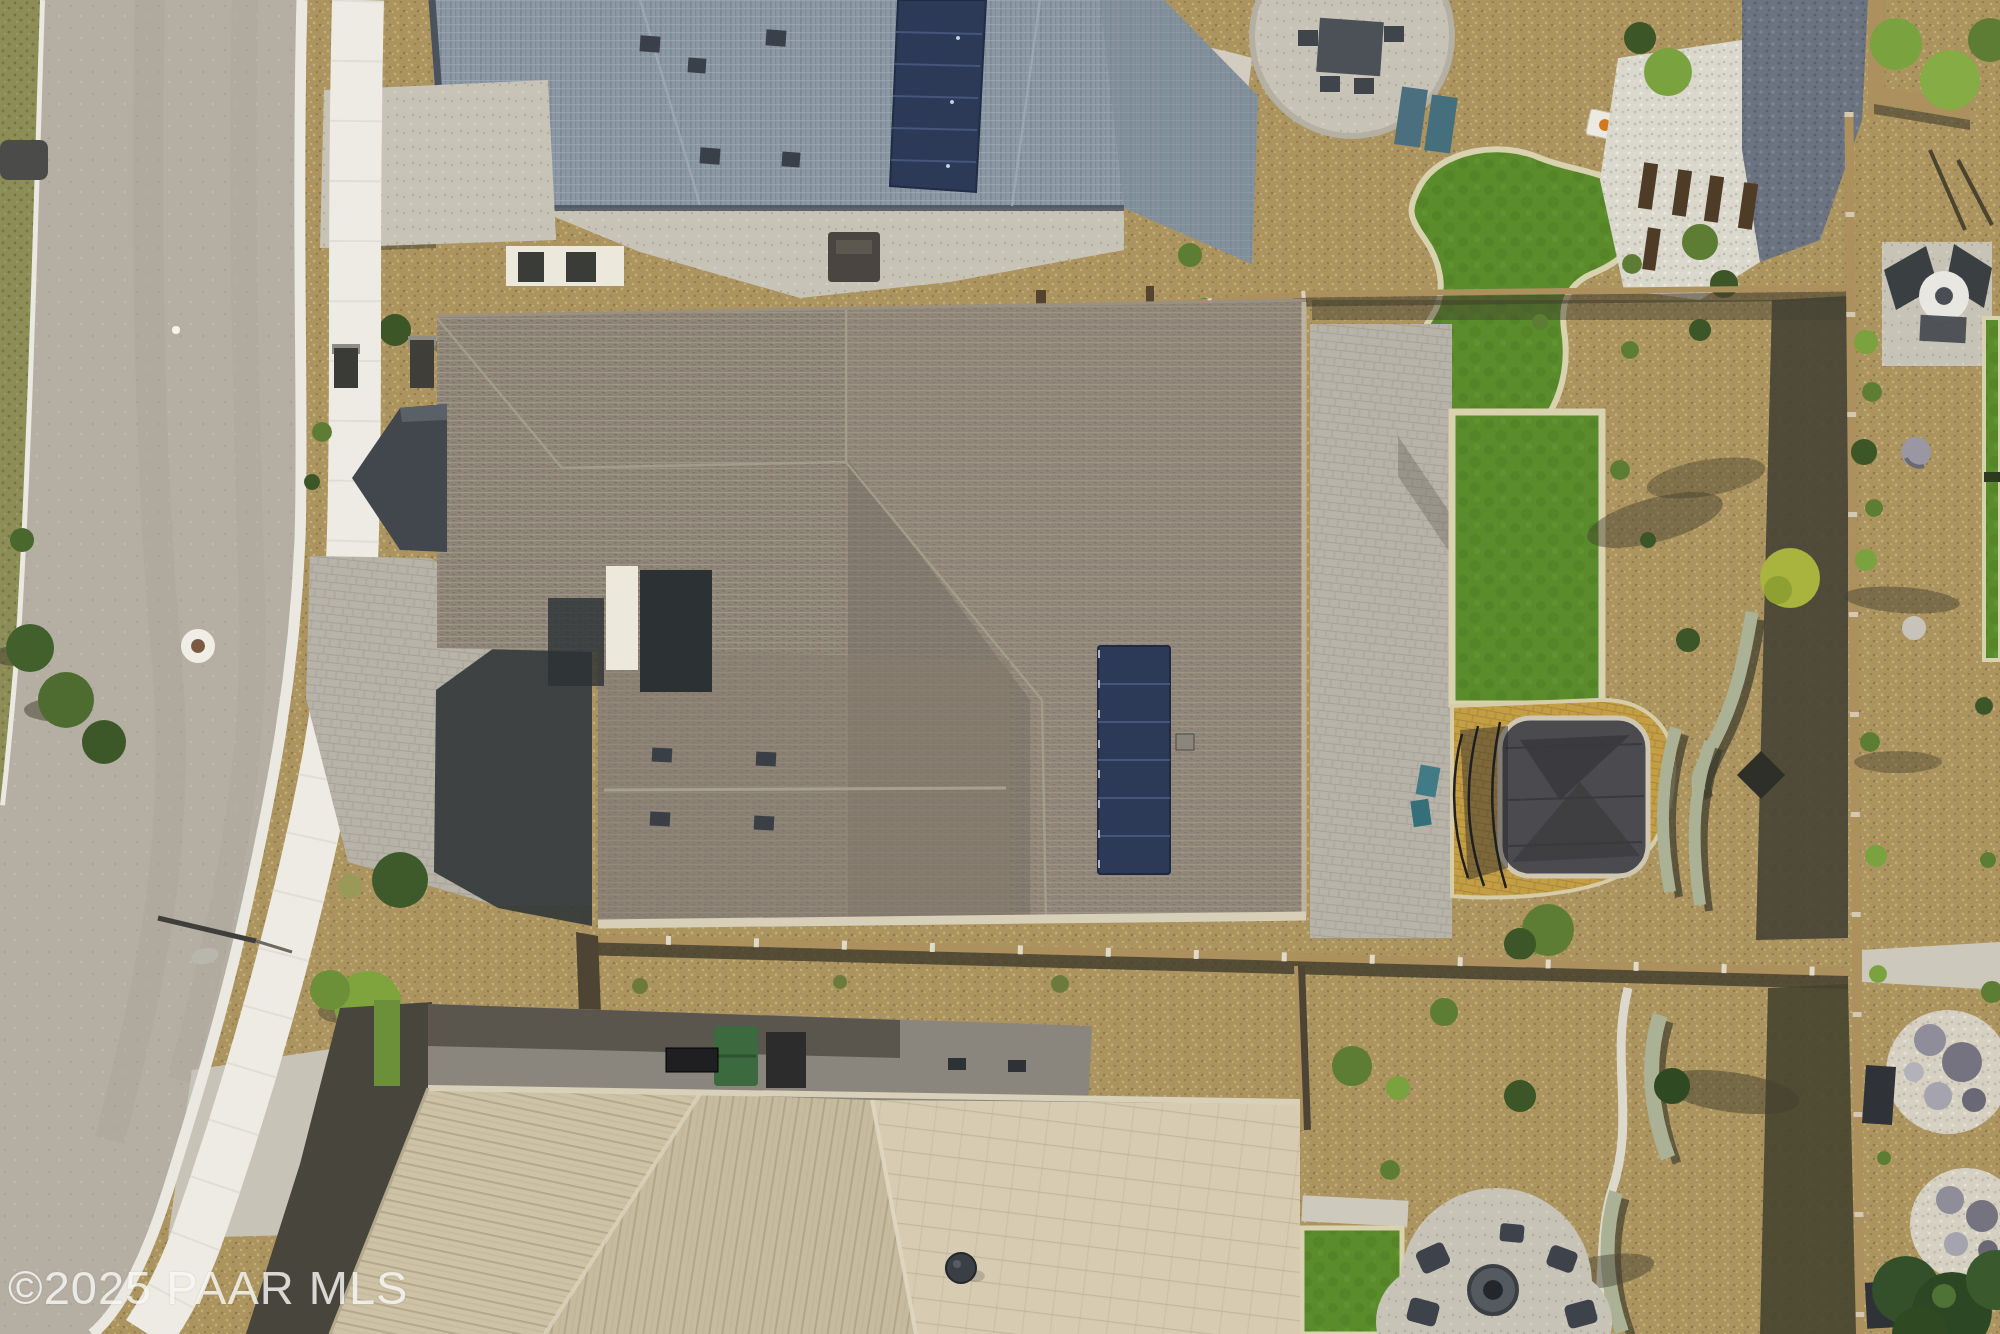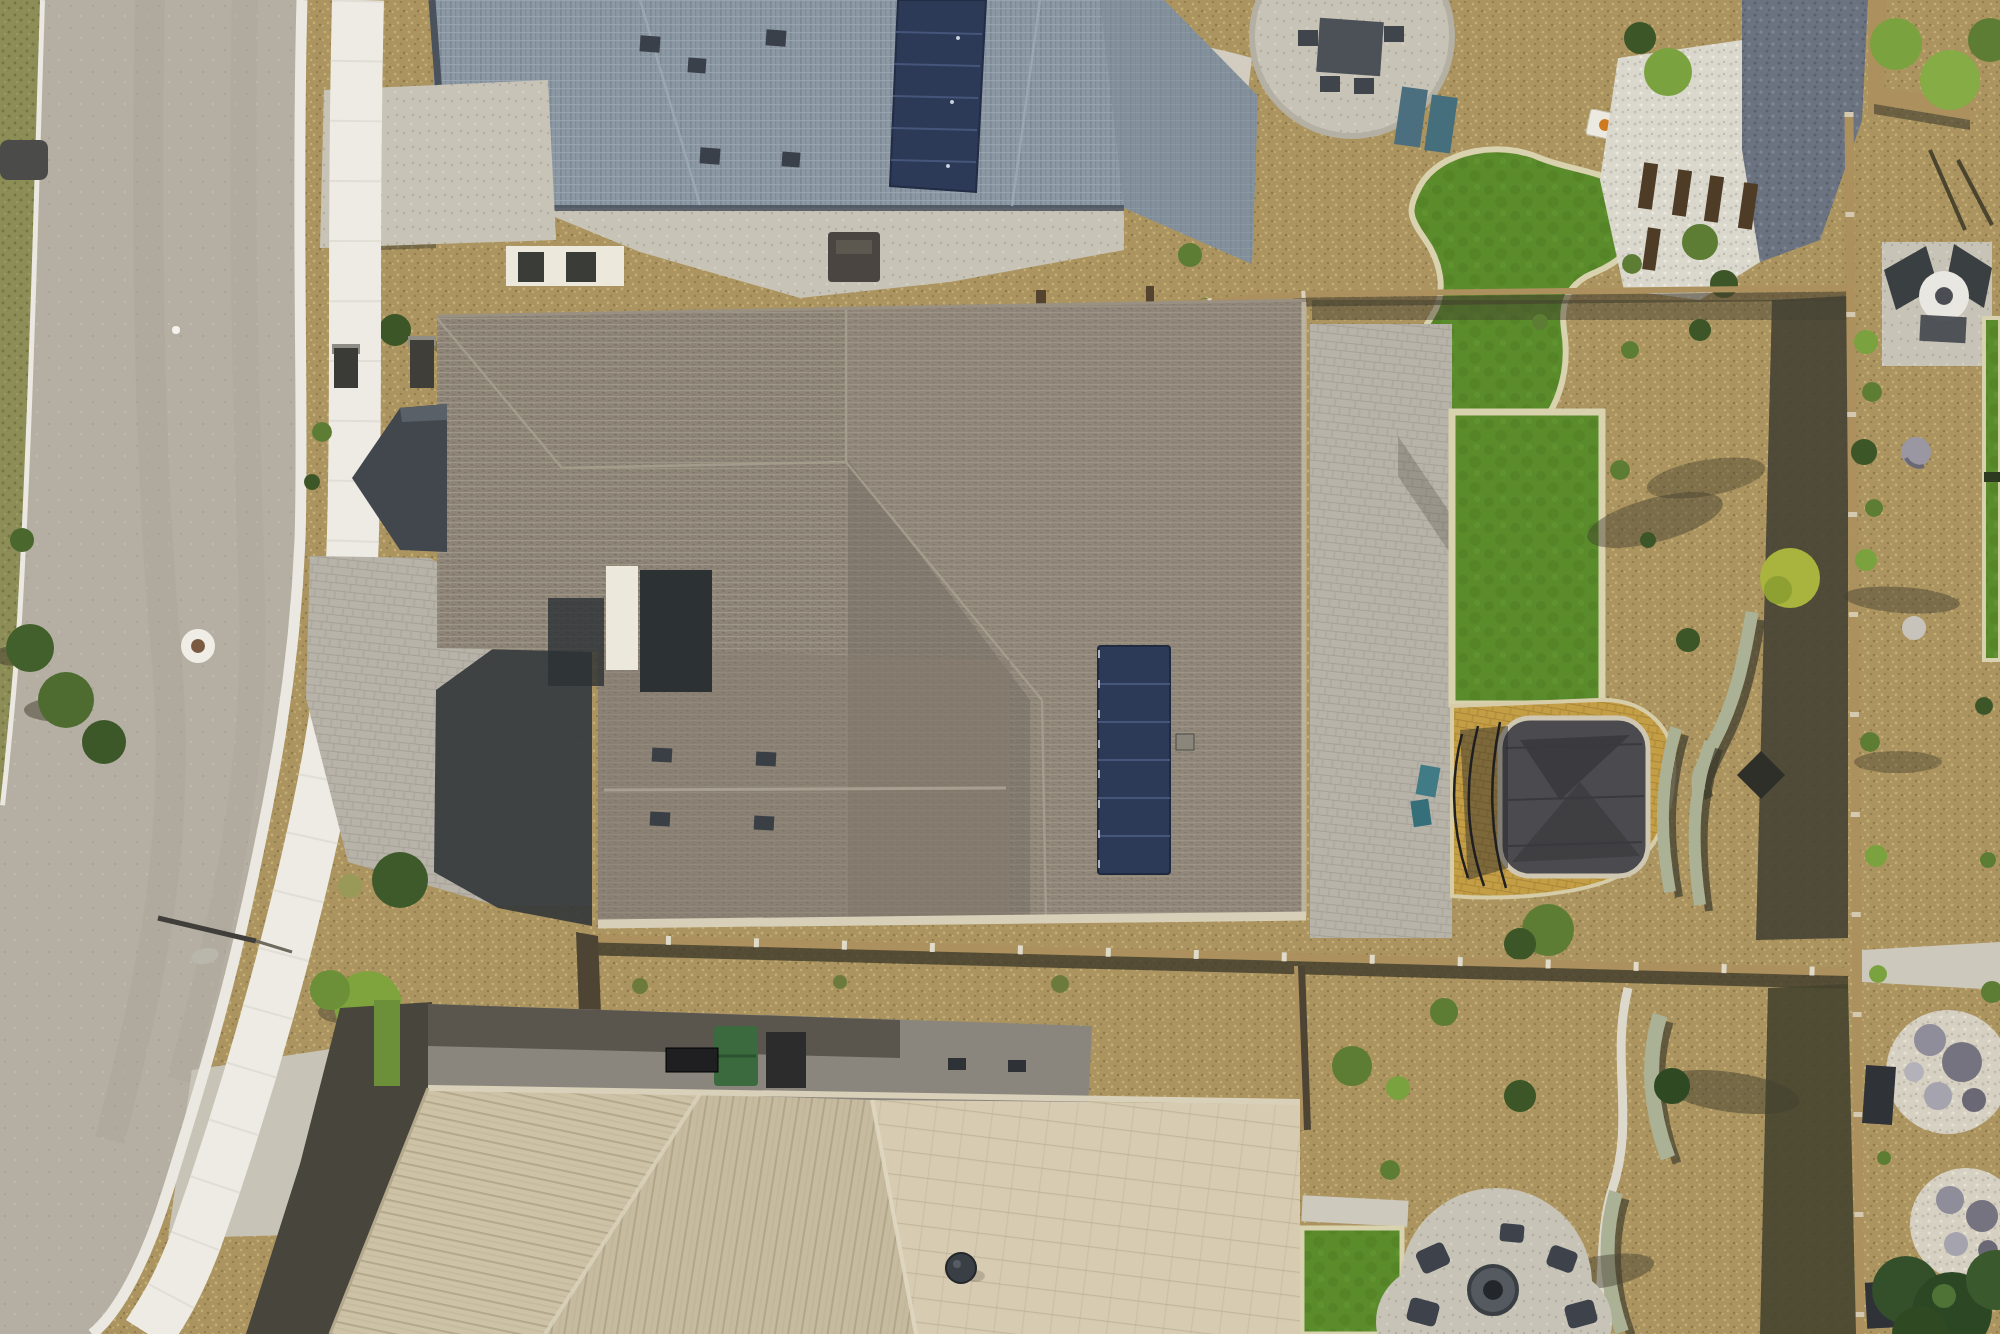--- a/index.html
+++ b/index.html
@@ -475,13 +475,14 @@
     <circle cx="961" cy="1268" r="15" fill="#3a3f46" stroke="#23262b" stroke-width="2"></circle>
     <circle cx="957" cy="1264" r="4" fill="#565c64"></circle>
     <g>
       <circle cx="640" cy="986" r="8" fill="#6c7a3c"></circle>
           <circle cx="840" cy="982" r="7" fill="#6c7a3c"></circle>
           <circle cx="1060" cy="984" r="9" fill="#6c7a3c"></circle>
     </g>
   </g>
 
 </svg>
+<div class="watermark">©2025 PAAR MLS</div>
 </div>
 
 </body></html>

